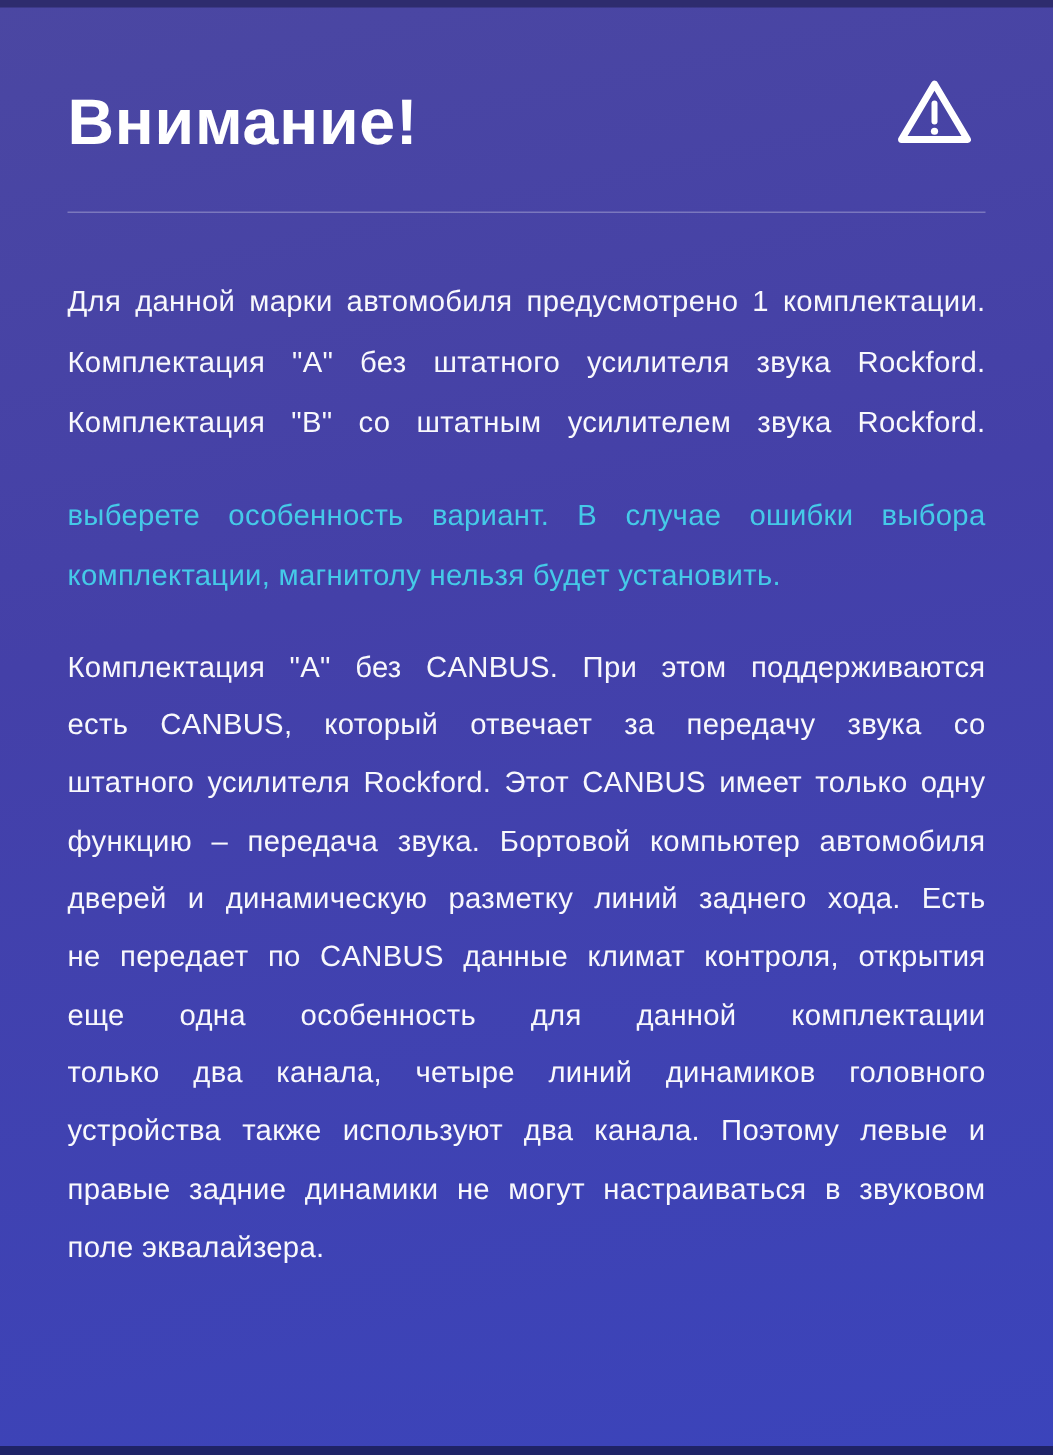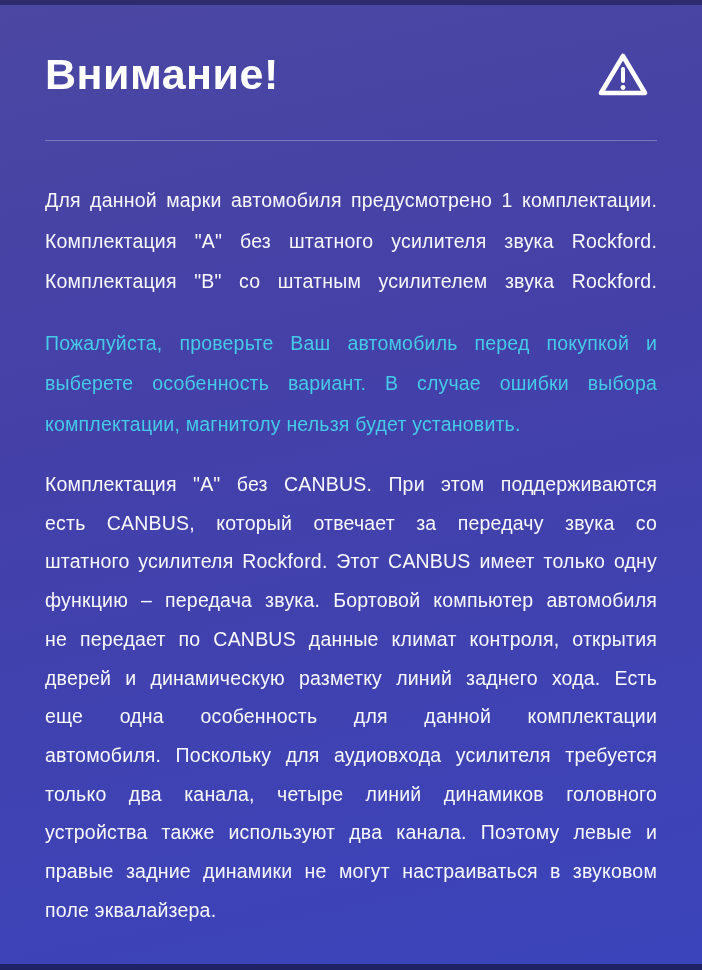--- a/index.html
+++ b/index.html
@@ -29,21 +29,21 @@
     bottom: 0; left: 0; right: 0;
     height: 6px;
     background: #1f2366;
   }
   .content {
     position: relative;
     padding: 0 45px;
   }
   .header {
     display: flex;
-    align-items: center;
+    align-items: flex-end;
     justify-content: space-between;
     padding-top: 42px;
   }
   .title {
     margin: 0;
     font-size: 43px;
     line-height: 50px;
     font-weight: 700;
     letter-spacing: 0.5px;
     color: #ffffff;
@@ -99,34 +99,32 @@
 
     <hr class="divider">
 
     <div class="para p1">
       <div class="line stretch">Для данной марки автомобиля предусмотрено 1 комплектации.</div>
       <div class="line stretch">Комплектация "А" без штатного усилителя звука Rockford.</div>
       <div class="line stretch">Комплектация "В" со штатным усилителем звука Rockford.</div>
     </div>
 
     <div class="para p2 cyan">
-      <div class="line stretch">Пожалуйста, проверьте Ваш автомобиль перед покупкой и</div>
       <div class="line stretch">выберете особенность вариант. В случае ошибки выбора</div>
       <div class="line">комплектации, магнитолу нельзя будет установить.</div>
     </div>
 
     <div class="para p3">
       <div class="line stretch">Комплектация "А" без CANBUS. При этом поддерживаются</div>
       <div class="line stretch">есть CANBUS, который отвечает за передачу звука со</div>
       <div class="line stretch">штатного усилителя Rockford. Этот CANBUS имеет только одну</div>
       <div class="line stretch">функцию – передача звука. Бортовой компьютер автомобиля</div>
+      <div class="line stretch">дверей и динамическую разметку линий заднего хода. Есть</div>
       <div class="line stretch">не передает по CANBUS данные климат контроля, открытия</div>
-      <div class="line stretch">дверей и динамическую разметку линий заднего хода. Есть</div>
       <div class="line stretch">еще одна особенность для данной комплектации</div>
-      <div class="line stretch">автомобиля. Поскольку для аудиовхода усилителя требуется</div>
       <div class="line stretch">только два канала, четыре линий динамиков головного</div>
       <div class="line stretch">устройства также используют два канала. Поэтому левые и</div>
       <div class="line stretch">правые задние динамики не могут настраиваться в звуковом</div>
       <div class="line">поле эквалайзера.</div>
     </div>
 
   </div>
 
   <div class="edge-bar-bottom"></div>
 </div>

